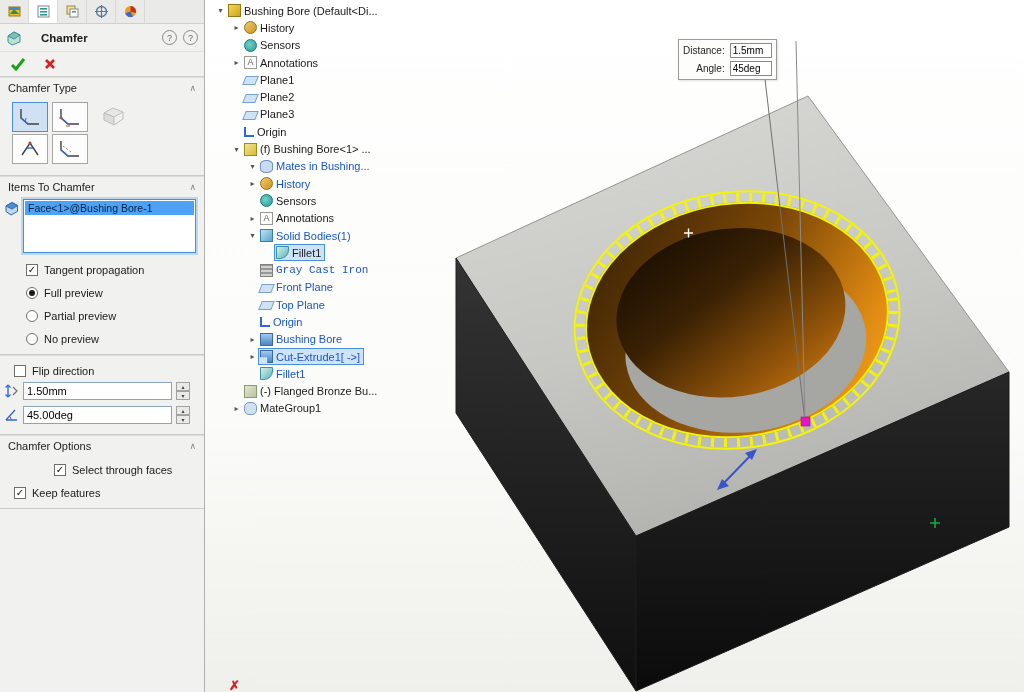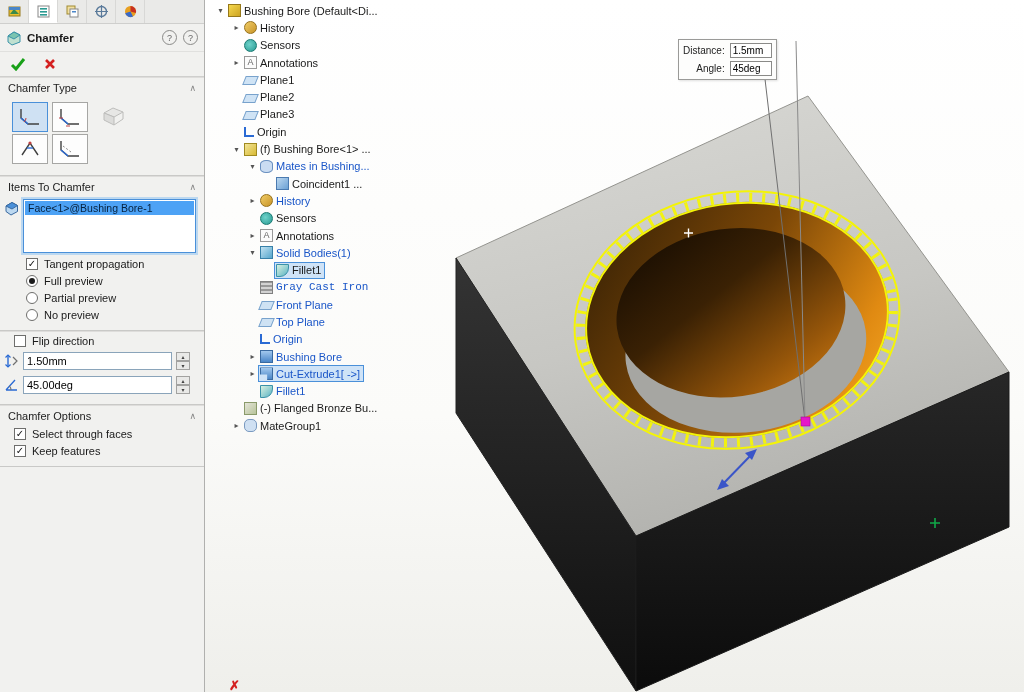--- a/index.html
+++ b/index.html
@@ -6,21 +6,21 @@
   #app{position:relative;width:1024px;height:692px;overflow:hidden;background:#fff;
        font-family:"Liberation Sans",sans-serif;font-size:11px;color:#1a1a1a;}
 
   
   #panel{position:absolute;left:0;top:0;width:205px;height:692px;background:#f1f1ef;
          border-right:1px solid #b0b0ae;box-sizing:border-box;}
   #pm-tabs{display:flex;height:23px;background:#eaeae8;border-bottom:1px solid #cfcfcd;}
   .pm-tab{width:29px;display:flex;align-items:center;justify-content:center;
           border-right:1px solid #d8d8d6;box-sizing:border-box;cursor:default;}
   .pm-tab.active{background:#ffffff;border-bottom:1px solid #fff;}
-  #pm-header{display:flex;align-items:center;height:27px;padding:0 6px;gap:5px;border-bottom:1px solid #e0e0de;}
+  #pm-header{display:flex;align-items:center;height:27px;padding:0 6px;gap:19px;border-bottom:1px solid #e0e0de;}
   #pm-title{font-weight:bold;font-size:11.5px;}
   .help-circle{width:13px;height:13px;border:1px solid #8a8a88;border-radius:50%;color:#666;
                font-size:9px;display:flex;align-items:center;justify-content:center;}
   .help-circle::after{content:"?";}
   #pm-okcancel{height:24px;display:flex;align-items:center;gap:18px;padding:0 10px;border-bottom:1px solid #cfcfcd;}
 
   .pm-section{border-top:1px solid #dedddb;border-bottom:1px solid #c9c9c7;padding-bottom:7px;}
   .pm-sec-header{display:flex;justify-content:space-between;align-items:center;padding:4px 8px 3px 8px;color:#222;}
   .sec-chevron{color:#888;font-size:9px;line-height:1;}
   .sec-chevron::after{content:"\2227";}
@@ -32,21 +32,21 @@
           align-items:center;justify-content:center;margin-right:4px;box-sizing:border-box;}
   .ct-btn.selected{background:#cfe1f3;border:1px solid #4a90d9;}
   .ghost-face{margin-left:8px;opacity:.6;}
 
   
   .row-flex{display:flex;align-items:flex-start;padding:3px 8px 2px 4px;gap:4px;}
   .sel-listbox{flex:1;height:50px;background:#fff;border:1px solid #4a90d9;outline:2px solid #bcd8f0;
                overflow:hidden;padding:1px;}
   .sel-item{background:#4da2f5;color:#06213d;padding:1px 3px;font-size:10.5px;white-space:nowrap;overflow:hidden;}
 
-  .chk{display:flex;align-items:center;gap:6px;padding:3px 0 2px 26px;}
+  .chk{display:flex;align-items:center;gap:6px;padding:9px 0 2px 26px;}
   .chk-box{width:12px;height:12px;background:#fff;border:1px solid #6e6e6c;display:flex;align-items:center;
            justify-content:center;font-size:10px;line-height:1;color:#111;box-sizing:border-box;flex:none;}
   .chk-box.checked::after{content:"\2713";}
   .radio{width:12px;height:12px;border:1px solid #6e6e6c;border-radius:50%;background:#fff;
          position:relative;box-sizing:border-box;flex:none;}
   .radio.selected::after{content:"";position:absolute;left:2px;top:2px;right:2px;bottom:2px;background:#1a1a1a;border-radius:50%;}
 
   
   .param-row{display:flex;align-items:center;gap:4px;padding:3px 14px 3px 4px;}
   .param-input{flex:1;height:18px;border:1px solid #8aa4ba;font-size:11px;padding:0 3px;
@@ -274,21 +274,21 @@
           <span class="spin-down"></span>
         </span>
       </div>
     </div>
 
     <div class="pm-section">
       <div class="pm-sec-header">
         <span>Chamfer Options</span>
         <span class="sec-chevron"></span>
       </div>
-      <div class="chk" style="padding-left:14px;">
+      <div class="chk" style="padding-left:14px;margin-left:40px;">
         <span class="chk-box checked"></span>
         <span>Select through faces</span>
       </div>
       <div class="chk" style="padding-left:14px;">
         <span class="chk-box checked"></span>
         <span>Keep features</span>
       </div>
     </div>
 
   </aside>
@@ -418,27 +418,20 @@
             <span class="tree-label">(f) Bushing Bore&lt;1&gt; ...</span>
           </span>
         </div>
         <div class="tree-row" style="padding-left: 34px;">
           <span class="tree-arrow">▾</span>
           <span class="tree-itembox">
             <span class="tree-icon icon-mates"></span>
             <span class="tree-label blue">Mates in Bushing...</span>
           </span>
         </div>
-        <div class="tree-row" style="padding-left: 50px;">
-          <span class="tree-arrow"></span>
-          <span class="tree-itembox">
-            <span class="tree-icon icon-coincident"></span>
-            <span class="tree-label">Coincident1 ...</span>
-          </span>
-        </div>
         <div class="tree-row" style="padding-left: 34px;">
           <span class="tree-arrow">▸</span>
           <span class="tree-itembox">
             <span class="tree-icon icon-history"></span>
             <span class="tree-label blue">History</span>
           </span>
         </div>
         <div class="tree-row" style="padding-left: 34px;">
           <span class="tree-arrow"></span>
           <span class="tree-itembox">

